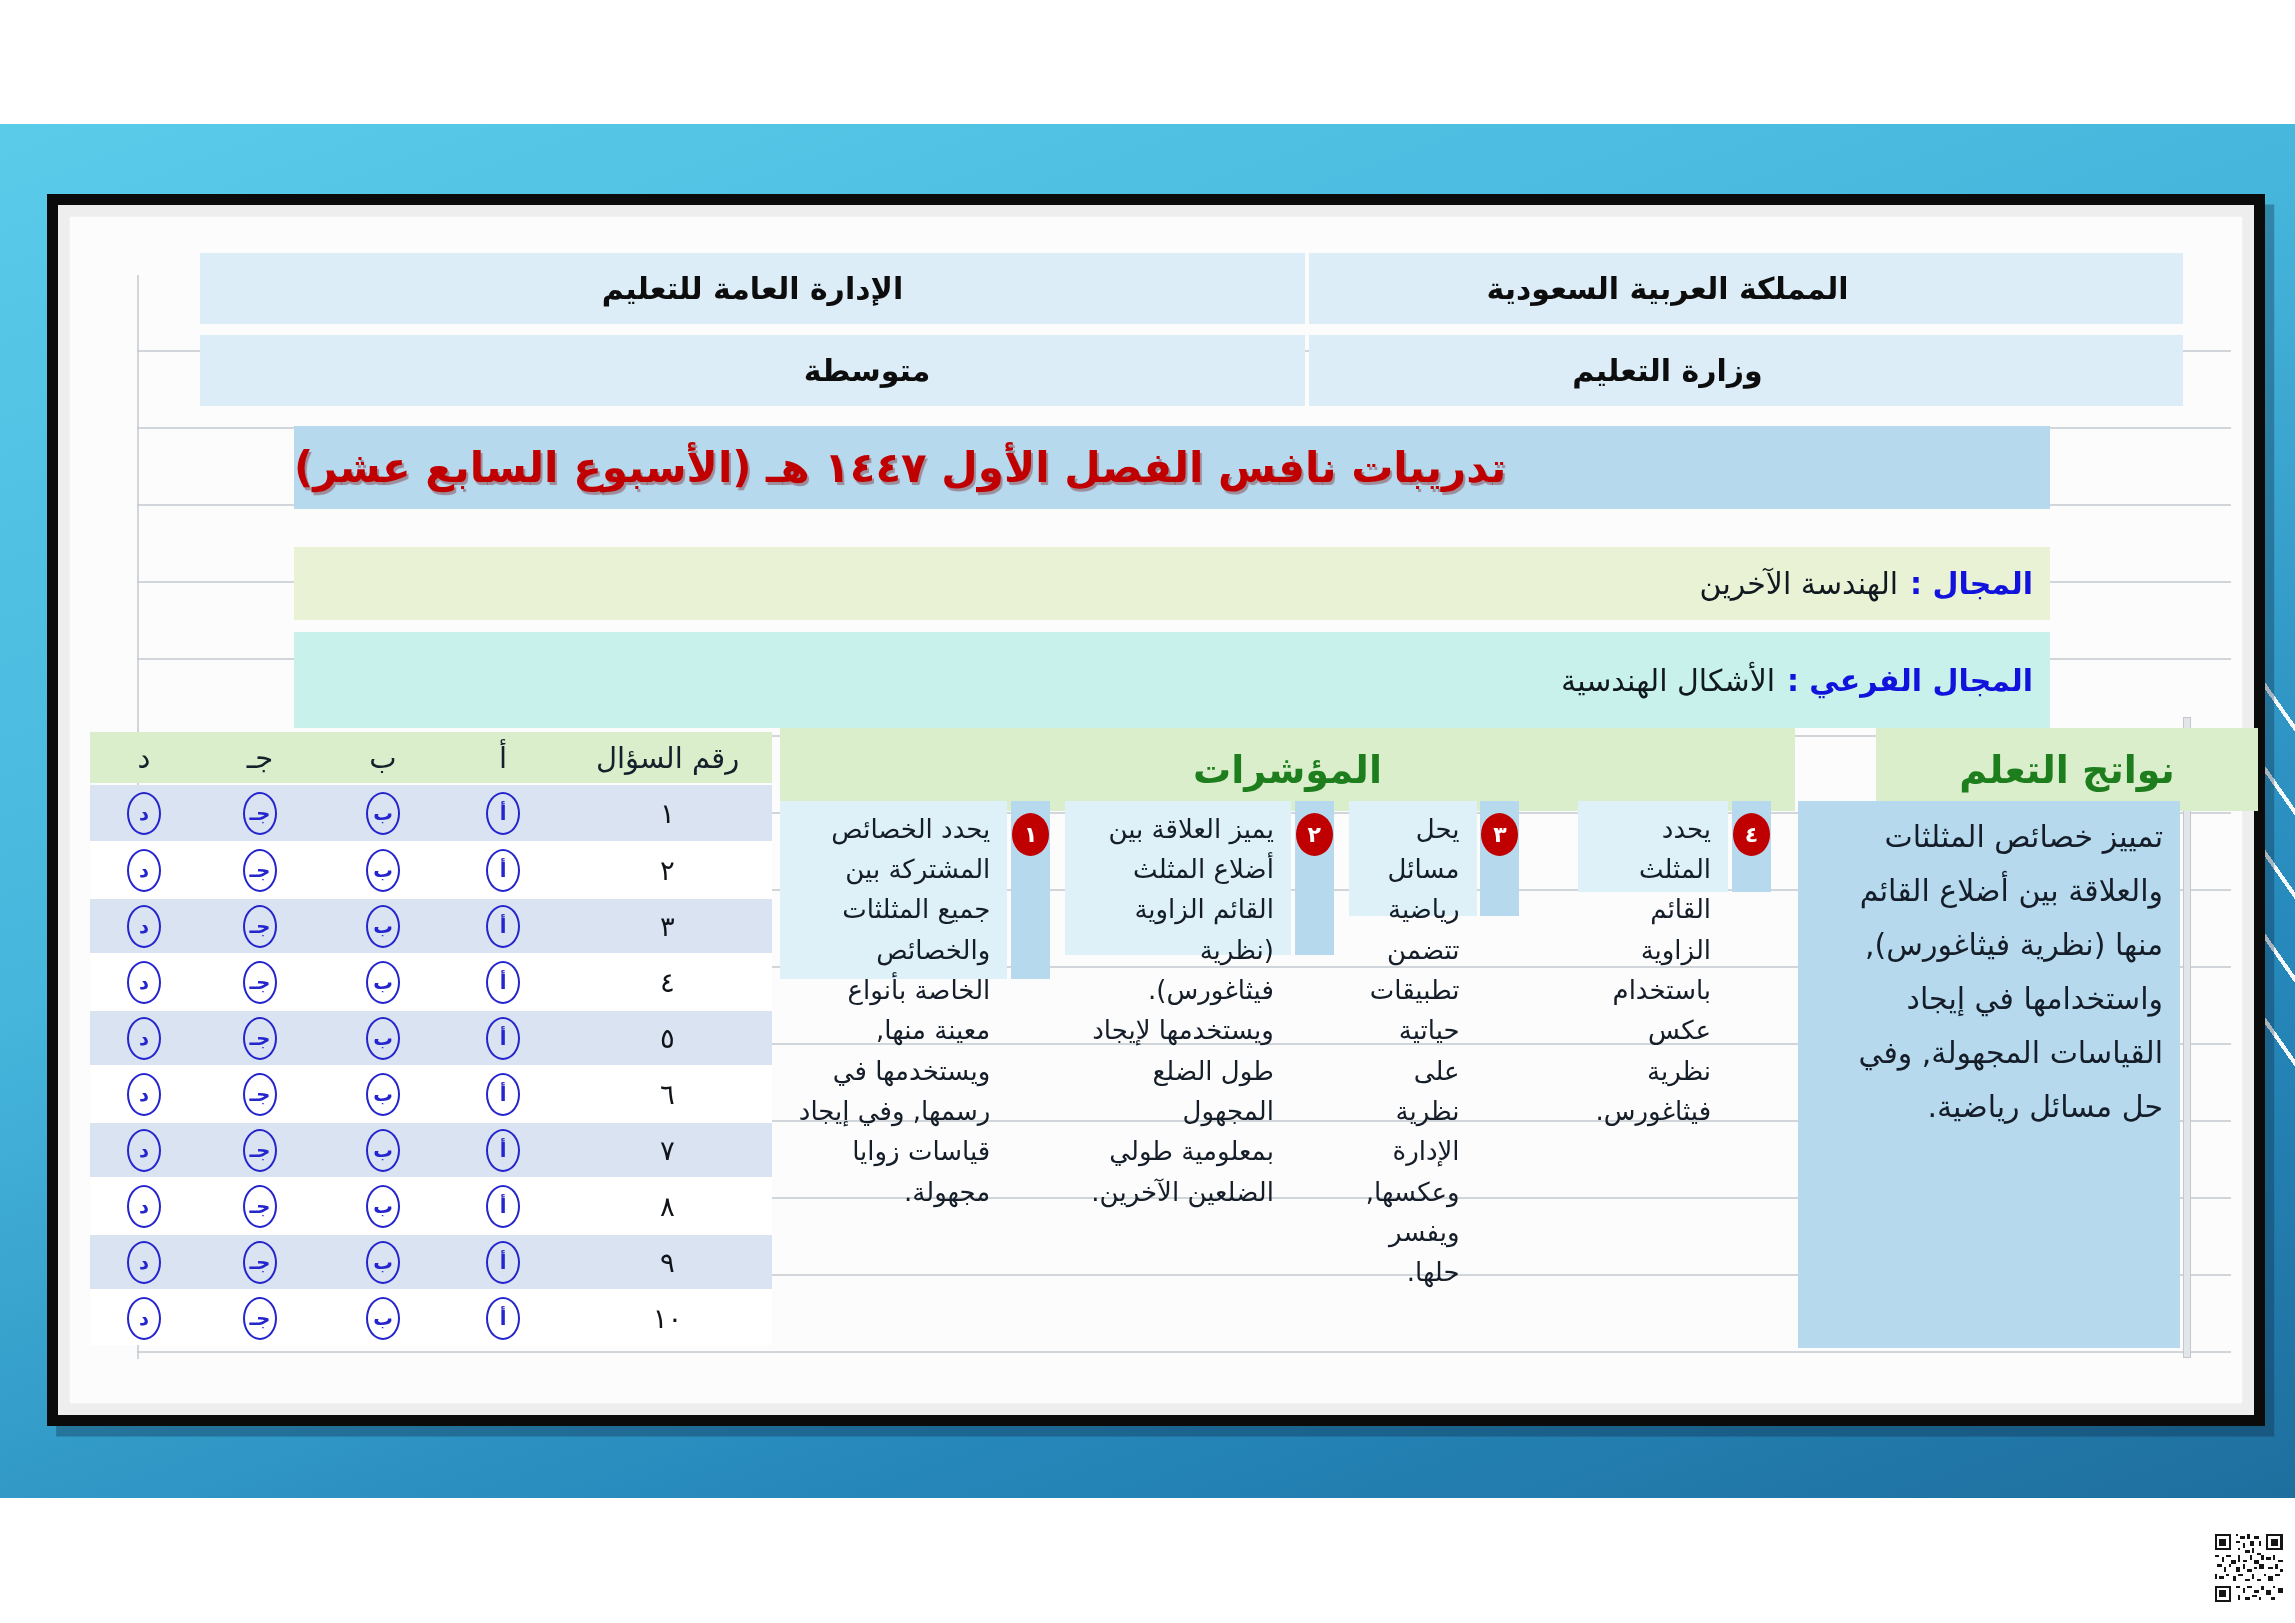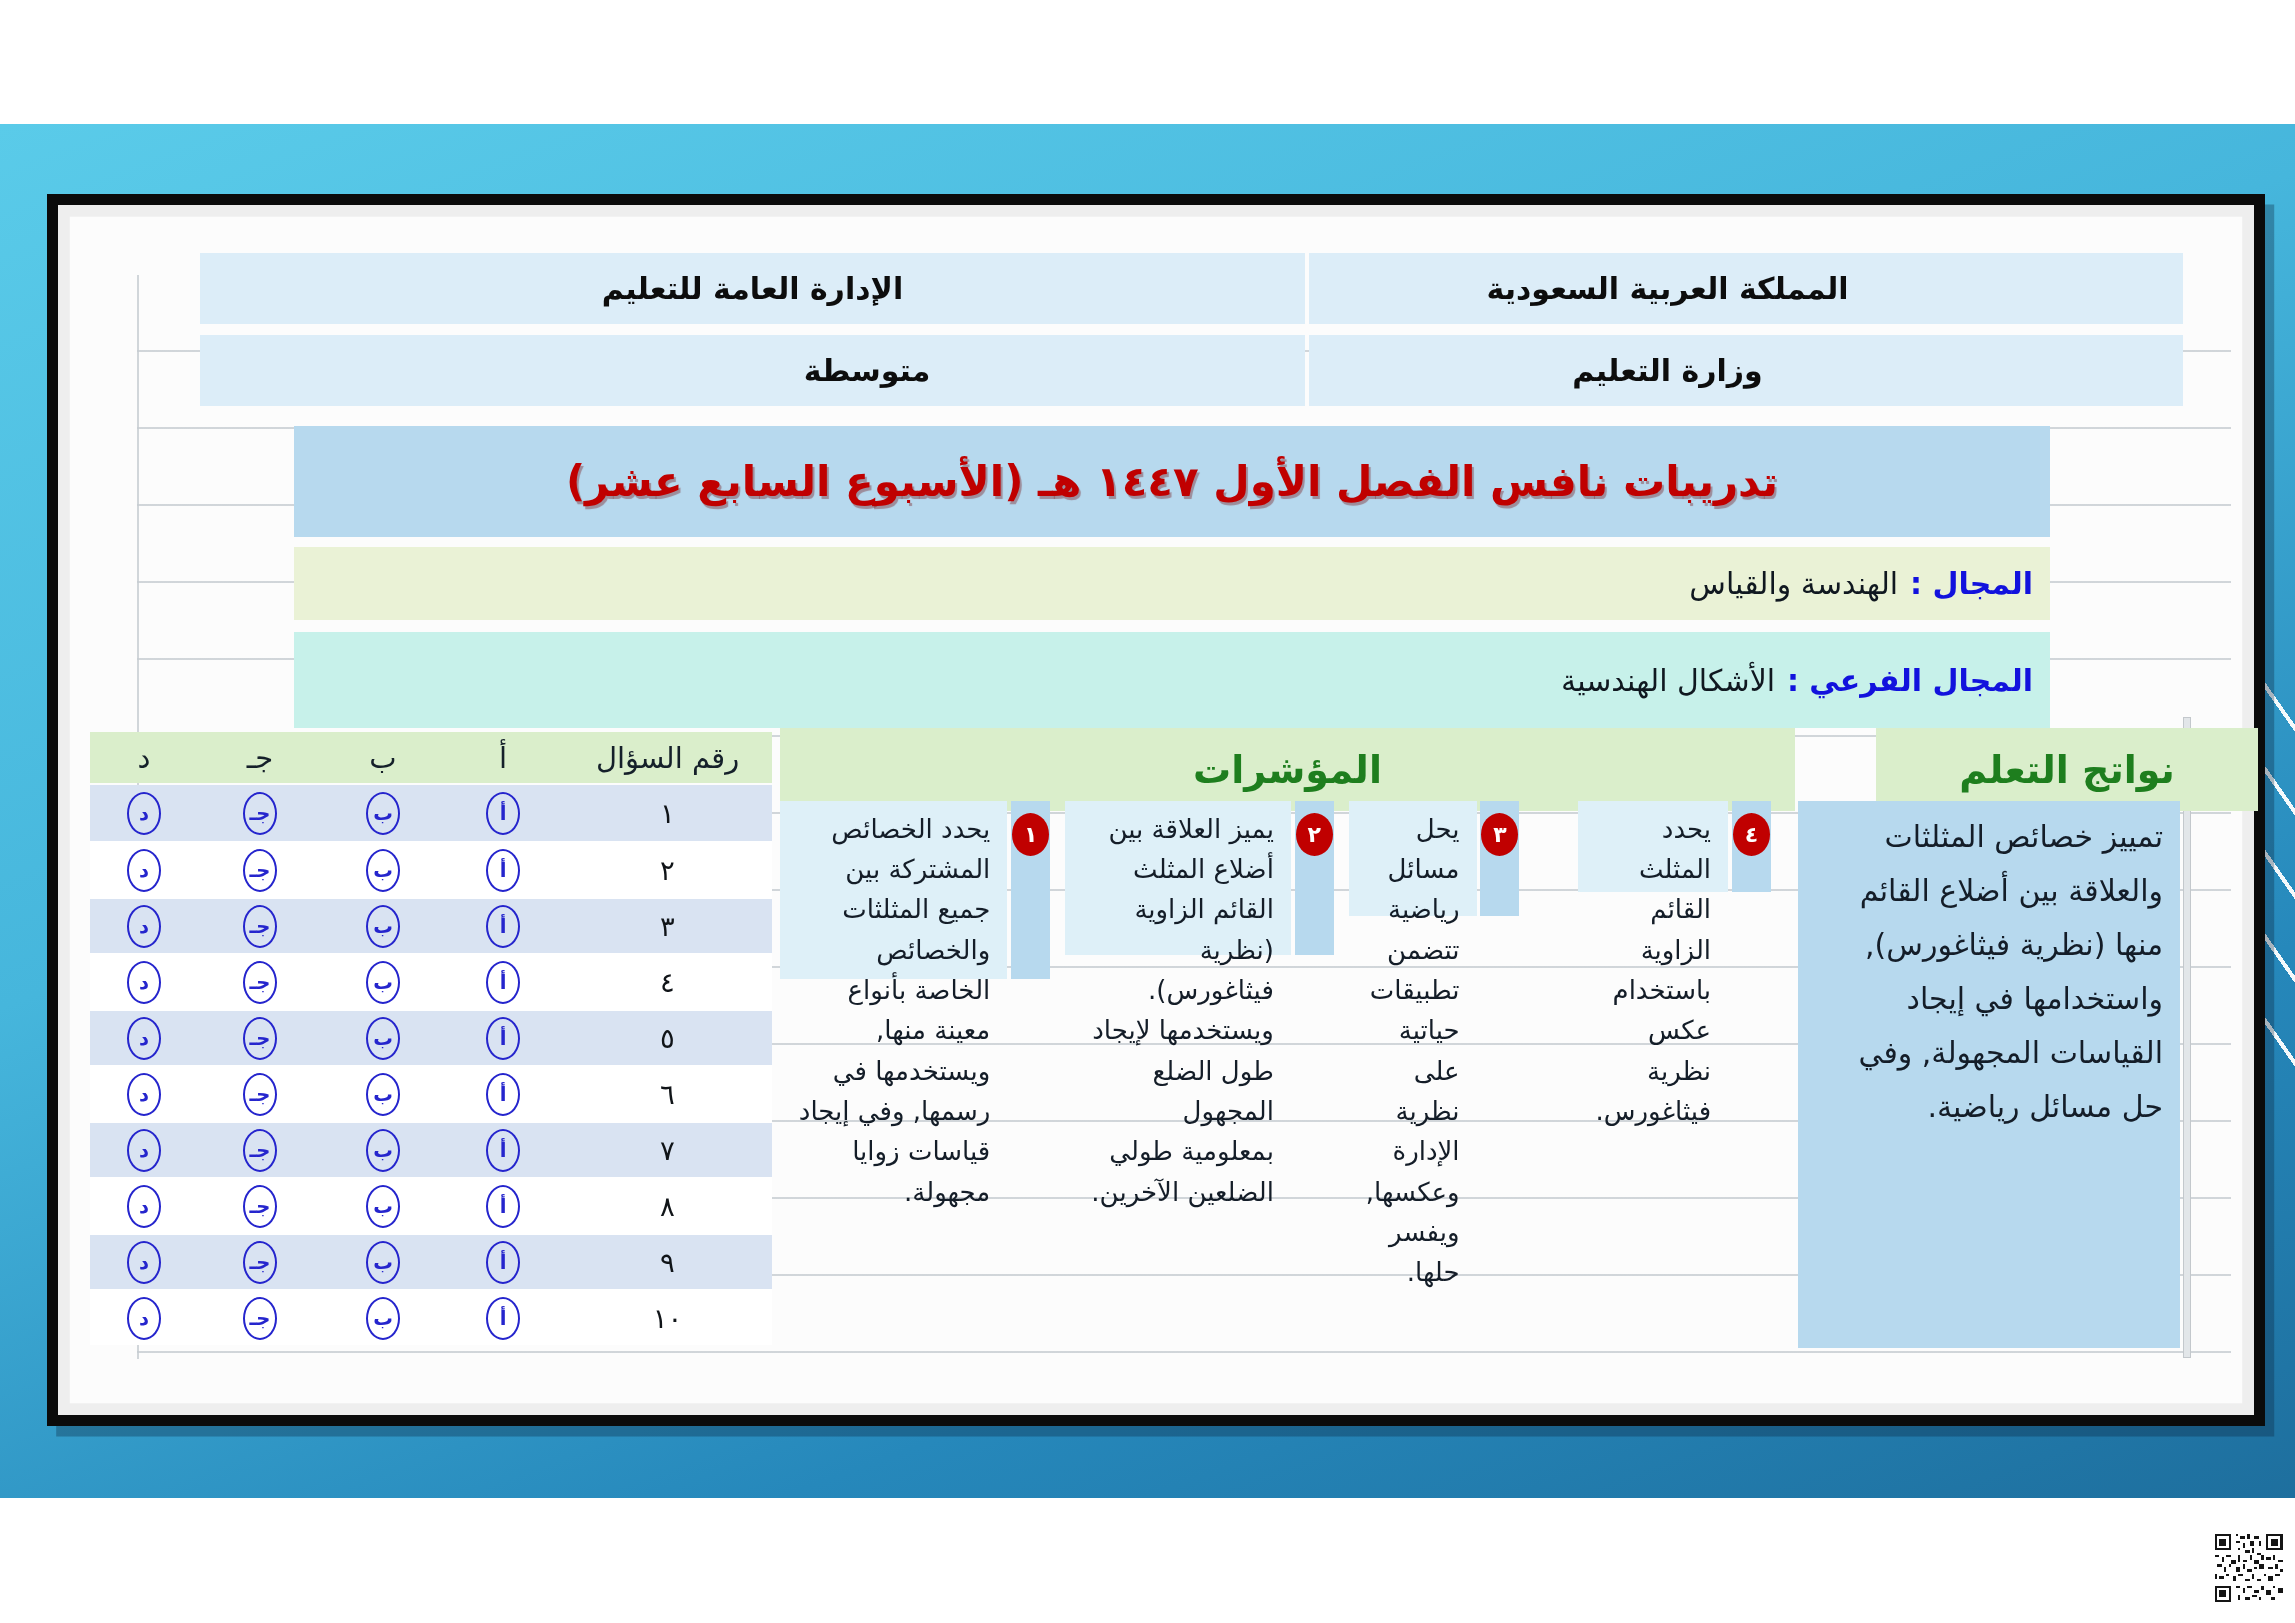--- a/index.html
+++ b/index.html
@@ -21,21 +21,21 @@
   .vbar{position:absolute;left:2183px;top:717px;width:7.9px;height:641px;background:#e2e6e9;border:0.7px solid #c3c8cc;box-sizing:border-box;}
   
   .hbox{position:absolute;height:71px;background:var(--header_box_bg);display:flex;align-items:center;justify-content:center;
     direction:rtl;font-weight:700;font-size:30px;color:#0d0d0d;box-sizing:border-box;}
   .hbox.a-left {left:200px; top:253px;width:1105px;}
   .hbox.a-right{left:1309px;top:253px;width:874px;padding-right:157px;}
   .hbox.b-left {left:200px; top:335px;width:1105px;padding-left:229px;}
   .hbox.b-right{left:1309px;top:335px;width:874px;padding-right:157px;}
   
   .band{position:absolute;left:294px;width:1756px;box-sizing:border-box;direction:rtl;}
-  .band.title{top:426px;height:111px;background:var(--band_title_bg);display:flex;align-items:center;justify-content:center;
+  .band.title{top:426px;height:83px;background:var(--band_title_bg);display:flex;align-items:center;justify-content:flex-end;
     color:var(--accent_red);font-weight:700;font-size:42px;text-shadow:2px 3.3px 0.7px rgba(110,0,0,.35);}
   .band.domain{top:547px;height:73px;background:var(--band_domain_bg);display:flex;align-items:center;justify-content:flex-start;
     padding:0 17px;font-size:30px;}
   .band.subdomain{top:632px;height:96px;background:var(--band_subdomain_bg);display:flex;align-items:center;justify-content:flex-start;
     padding:0 17px;font-size:30px;}
   .band .lbl{color:var(--accent_blue);font-weight:700;margin-left:11.8px;}
   .band .val{color:#101820;}
   
   .thead{position:absolute;top:728px;height:83px;background:var(--table_header_green_bg);
     display:flex;align-items:center;justify-content:center;color:var(--heading_green);
@@ -99,21 +99,21 @@
   </div>
   <div class="hbox b-right">
     <span>وزارة التعليم</span>
   </div>
 
   <div class="band title">
     <span>تدريبات نافس الفصل الأول ١٤٤٧ هـ (الأسبوع السابع عشر)</span>
   </div>
   <div class="band domain">
     <span class="lbl">المجال :</span>
-    <span class="val">الهندسة والقياس</span>
+    <span class="val">الهندسة الآخرين</span>
   </div>
   <div class="band subdomain">
     <span class="lbl">المجال الفرعي :</span>
     <span class="val">الأشكال الهندسية</span>
   </div>
 
   <div class="thead outcomes">
     <span>نواتج التعلم</span>
   </div>
   <div class="outcomes-cell">تمييز خصائص المثلثات والعلاقة بين أضلاع القائم منها (نظرية فيثاغورس), واستخدامها في إيجاد القياسات المجهولة, وفي حل مسائل رياضية.</div>

